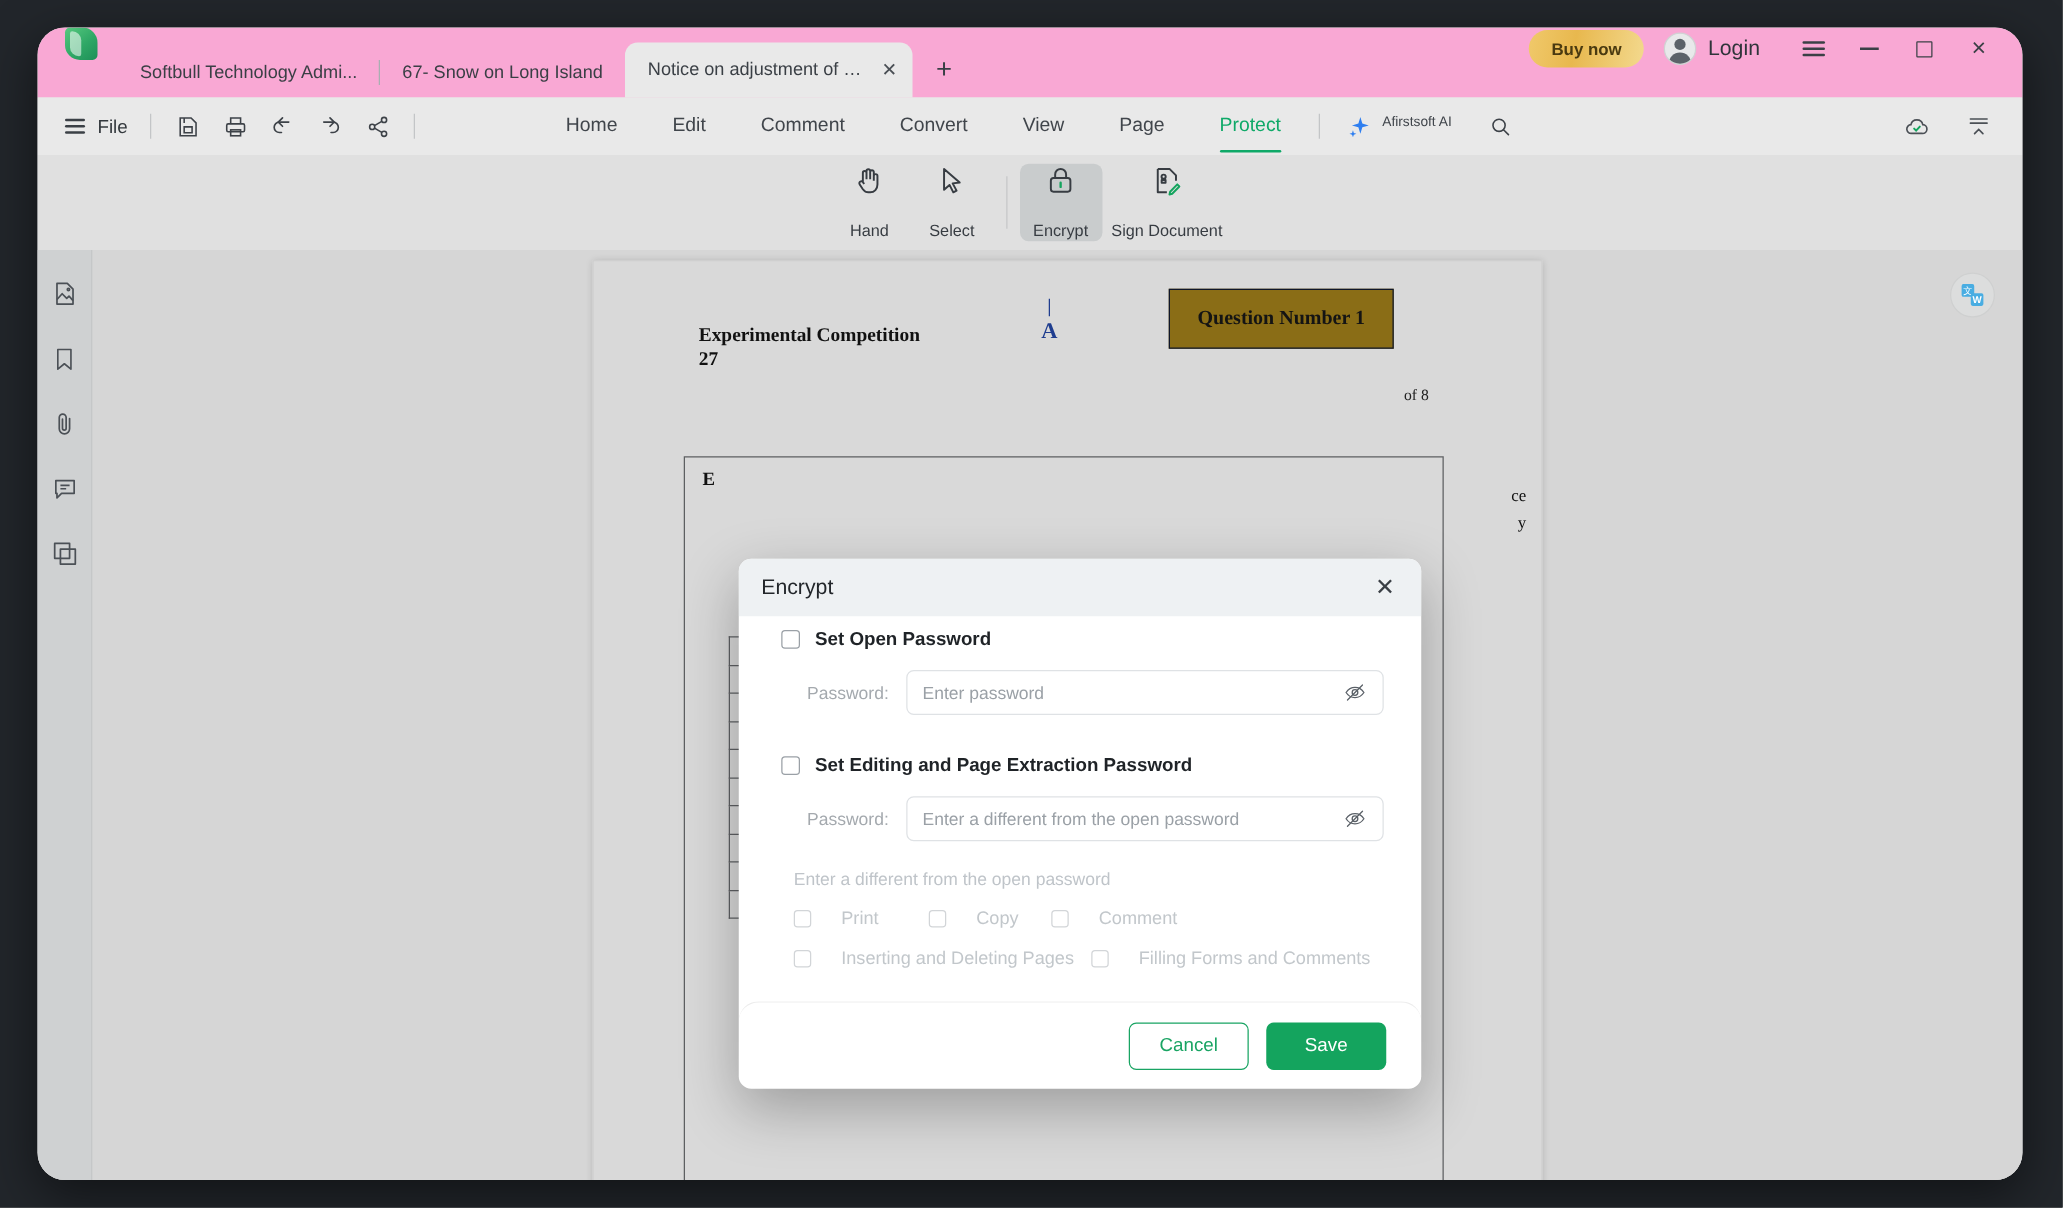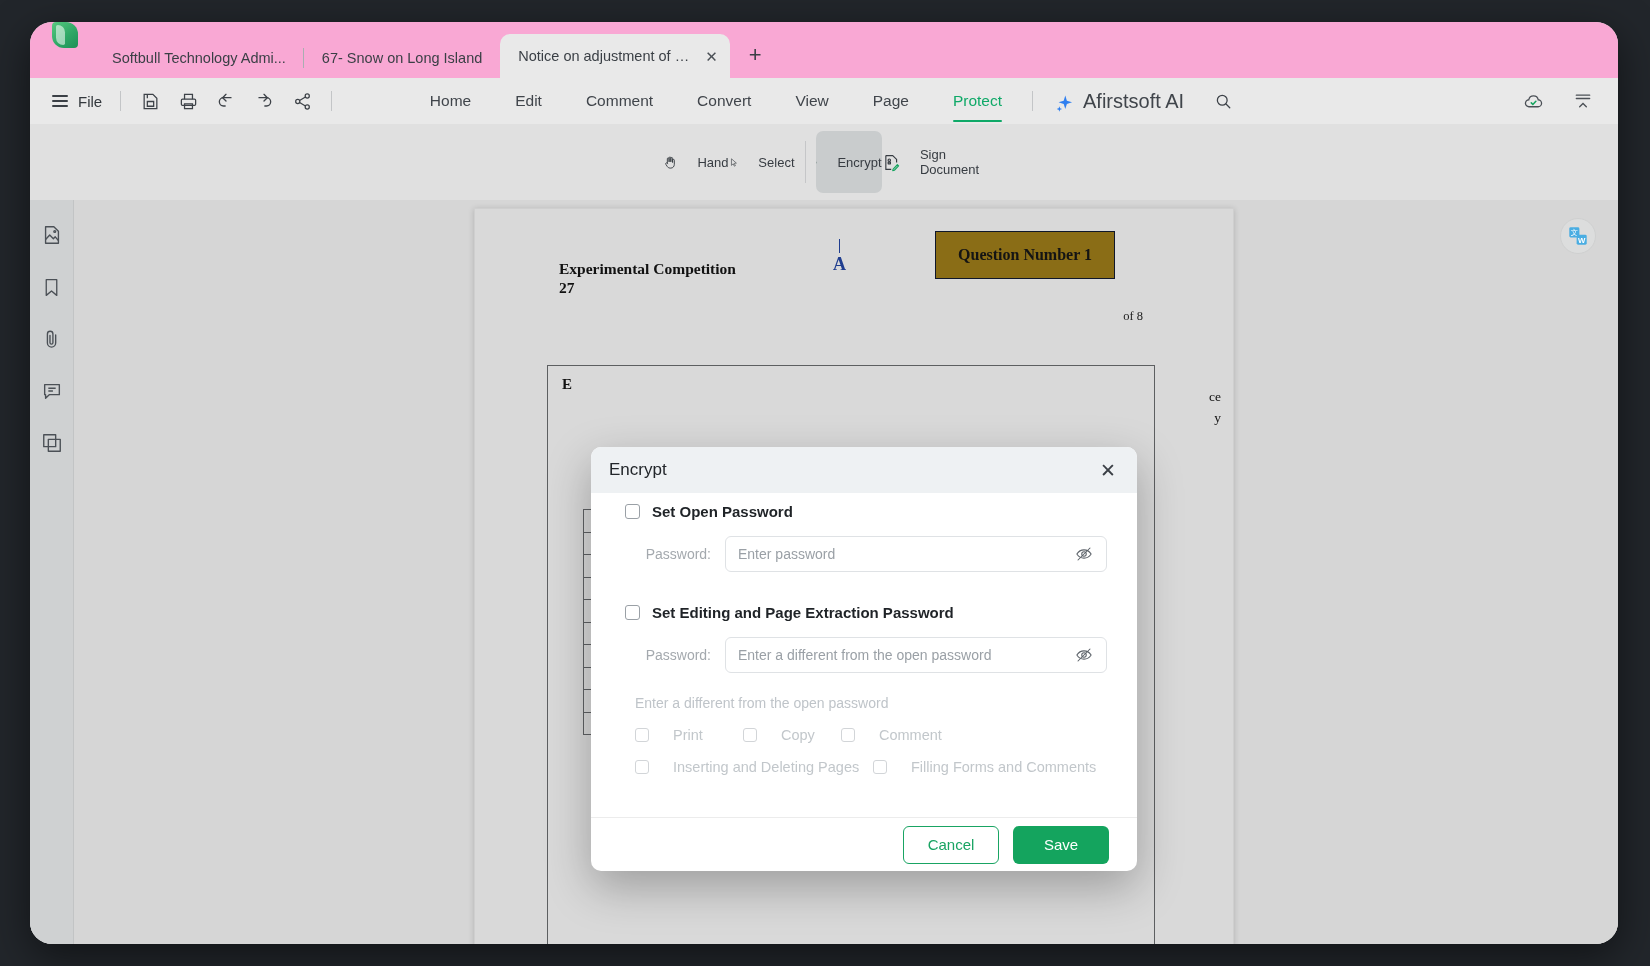--- a/index.html
+++ b/index.html
@@ -153,34 +153,34 @@
     padding: 0 22px; height: 32px;
     display:flex; align-items:center;
     font-size: 15.5px; color:#40454b;
     position: relative;
   }
   .menu-item.active { color:#0fa968; }
   .menu-item.active:after {
     content:''; position:absolute; left:22px; right:22px; bottom:-5px; height:2.4px;
     background:#0fa968; border-radius:2px;
   }
-  .ai-item { display:flex; align-items:flex-end; gap:9px; padding: 0 14px; font-size:20px; color:#40454b;}
+  .ai-item { display:flex; align-items:flex-start; gap:9px; padding: 0 14px; font-size:11px; color:#40454b;}
   .spark { width:19px; height:19px; position:relative; }
   .mb-right { margin-left:auto; display:flex; align-items:center; gap:16px;}
 
   
   .ribbon {
     height: 76px;
     background: #e0e0e0;
     display: flex; align-items: center; justify-content: center;
     gap: 0px;
   }
   .tool {
     width: 66px; height: 62px;
-    display:flex; flex-direction:row; align-items:center; justify-content:center;
+    display:flex; flex-direction:column; align-items:center; justify-content:center;
     gap: 20px;
     border-radius: 7px;
     color: #373c42; font-size: 13px;
   }
   .tool.selected { background: #c9cccd; }
   .tool-wide { width: 104px; }
   .tool-sep { width:1px; height:42px; background:#c5c6c8; margin: 0 10px; }
 
   
   .appbody { display:flex; height: calc(922px - 56px - 46px - 76px); background:#d6d6d6;}
@@ -279,24 +279,24 @@
   .pw-ph { font-size:14px; color:#9aa0a6; flex:1; }
   .eye { width:20px; height:20px; display:flex; align-items:center; justify-content:center; color:#5b6168;}
   .hint { font-size:14px; color:#bfc4c9; margin: 22px 0 0 10px; }
   .perm-row { display:flex; align-items:center; margin-top: 16px; padding-left: 10px;}
   .perm {
     display:flex; align-items:center; gap:24px;
     font-size:14.5px; color:#c2c7cb;
   }
   .perm .chk { width:14px; height:14px; }
   .modal-foot {
-    position:absolute; left:0; right:0; bottom:0; height: 54px;
+    position:absolute; left:0; right:0; bottom:0; height: 70px;
     border-top: 1px solid #ececec;
     display:flex; align-items:center; justify-content:flex-end;
-    gap: 14px; padding-right: 28px;
+    gap: 14px; padding-right: 28px; border-radius: 16px;
   }
   .btn {
     height: 38px; min-width: 96px; border-radius: 6px;
     display:flex; align-items:center; justify-content:center;
     font-size:15px;
   }
   .btn-cancel { background:#fff; border:1.3px solid #19a463; color:#19a463; }
   .btn-save { background:#14a45e; color:#fff; }
 </style>
 </head>
@@ -317,20 +317,43 @@
         <div class="tab">
           <span class="tab-label">67- Snow on Long Island</span>
         </div>
         <div class="tab active">
           <span class="tab-label">Notice on adjustment of S...</span>
           <span class="tab-close">✕</span>
         </div>
         <div class="new-tab">+</div>
       </div>
 
+      <div class="title-right">
+        <div class="buy-now">Buy now</div>
+        <div class="login">
+          <span class="avatar-circ"></span>
+          <span>Login</span>
+        </div>
+        <div class="win-btn">
+          <span class="hamburger-lines">
+              <i></i>
+              <i></i>
+              <i></i>
+            </span>
+        </div>
+        <div class="win-btn">
+          <span class="min-line"></span>
+        </div>
+        <div class="win-btn">
+          <span class="max-sq"></span>
+        </div>
+        <div class="win-btn">
+          <span class="close-x">×</span>
+        </div>
+      </div>
     </div>
 
     <div class="menubar">
       <div class="mb-left">
         <div class="mb-file">
           <span class="hamburger-lines" style="width:16px">
               <i></i>
               <i></i>
               <i></i>
             </span>

